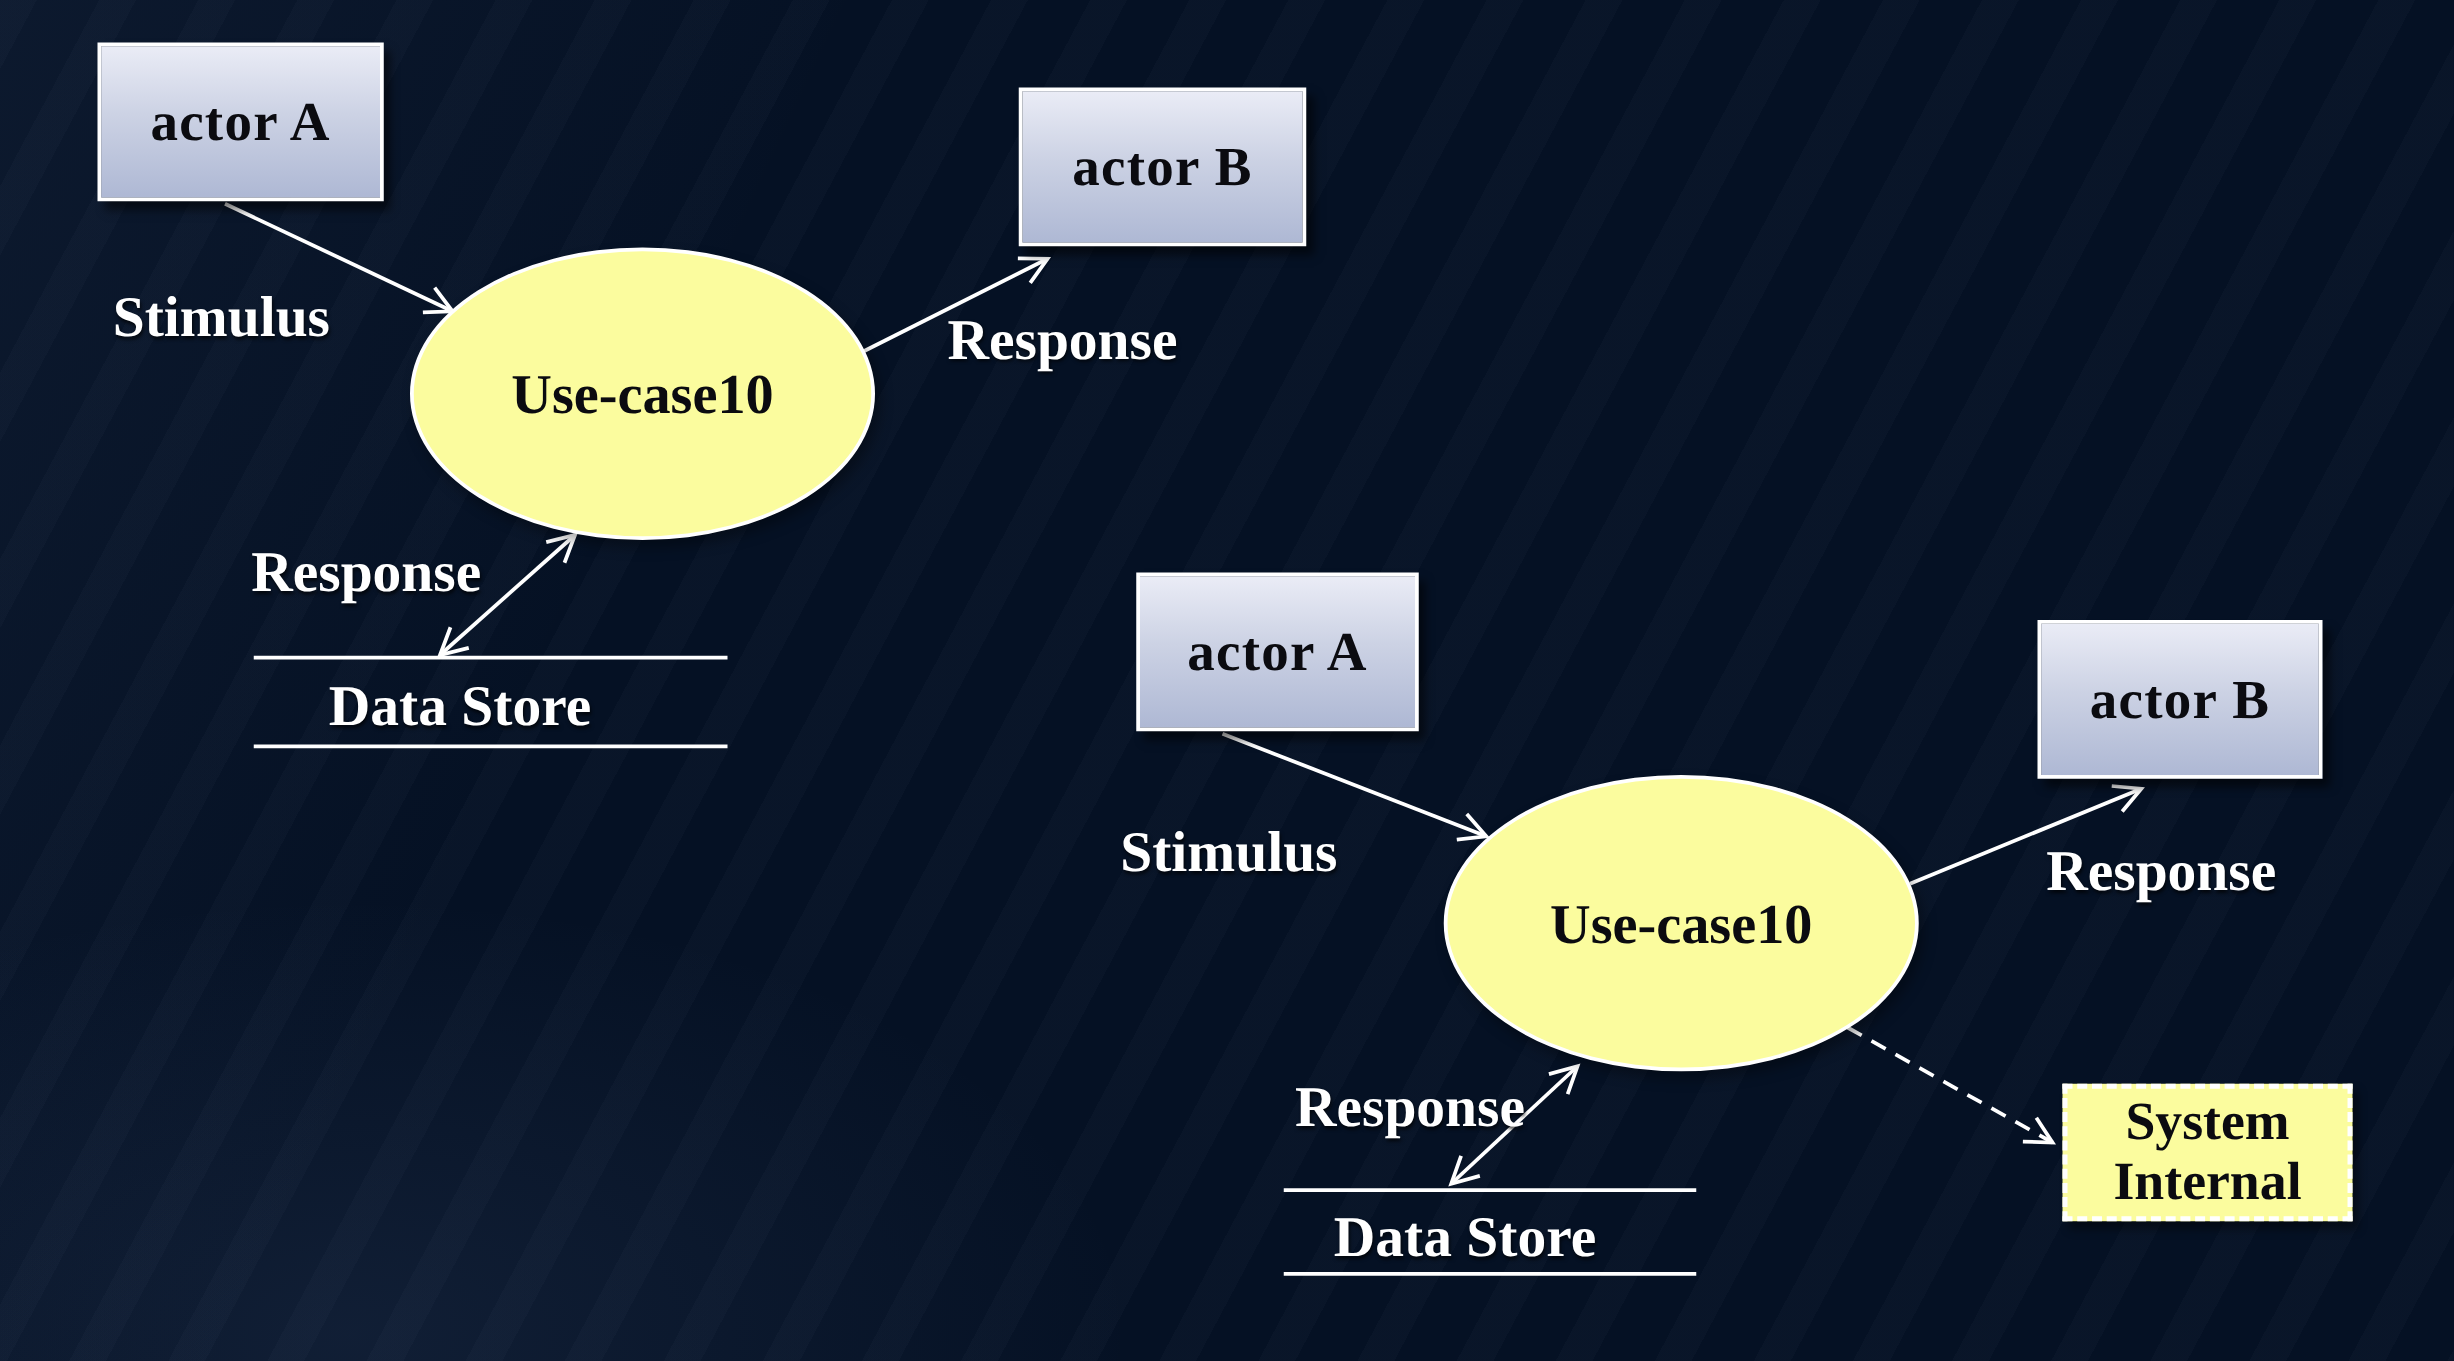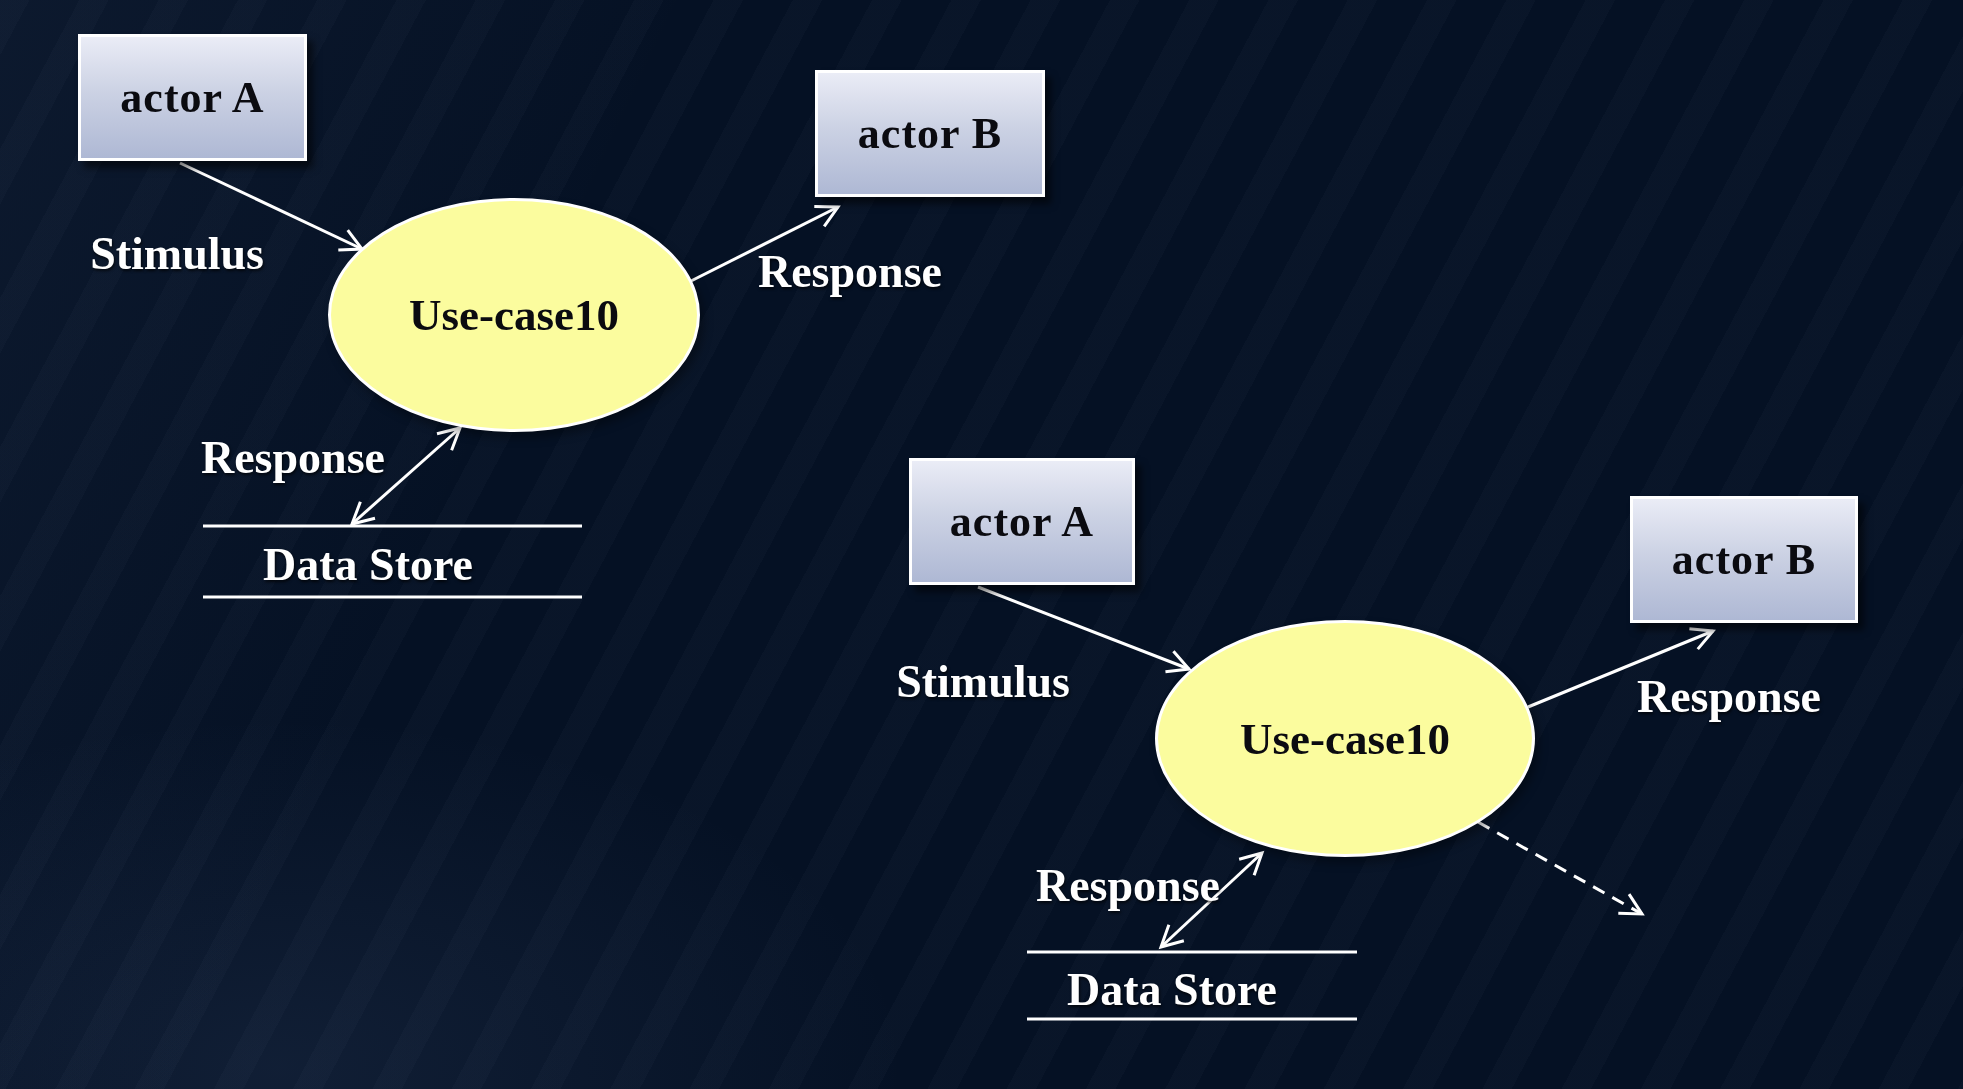--- a/index.html
+++ b/index.html
@@ -123,14 +123,18 @@
   <div class="node actor" style="left:1630px;top:496px;width:228px;height:127px;">
     <span>actor B</span>
   </div>
 
   <div class="lbl" style="left:1597px;top:672px;">Response</div>
 
   <div class="lbl" style="left:996px;top:861px;">Response</div>
 
   <div class="lbl" style="left:1053px;top:965px;">Data Store</div>
 
+  <div class="node sys" style="left:1650px;top:867px;width:232px;height:110px;">
+    <span>System</span>
+    <span>Internal</span>
+  </div>
 
 </div>
 
 </body></html>

